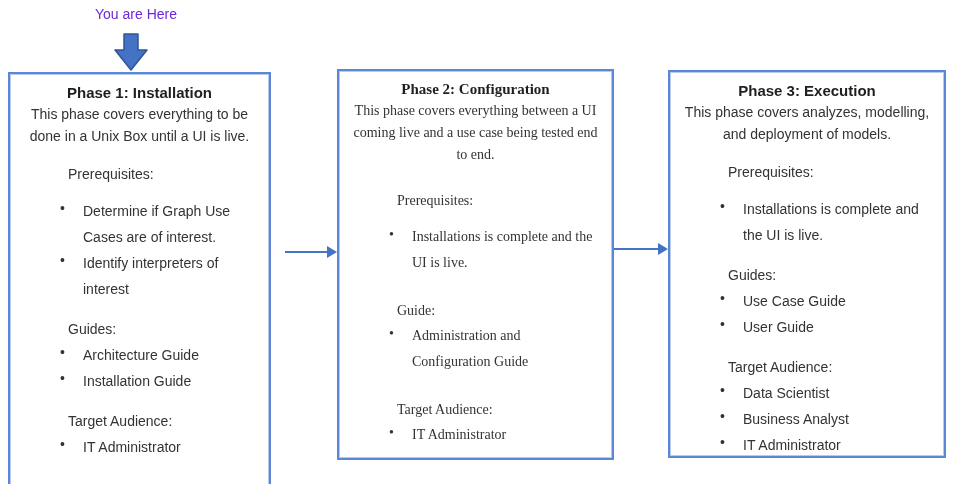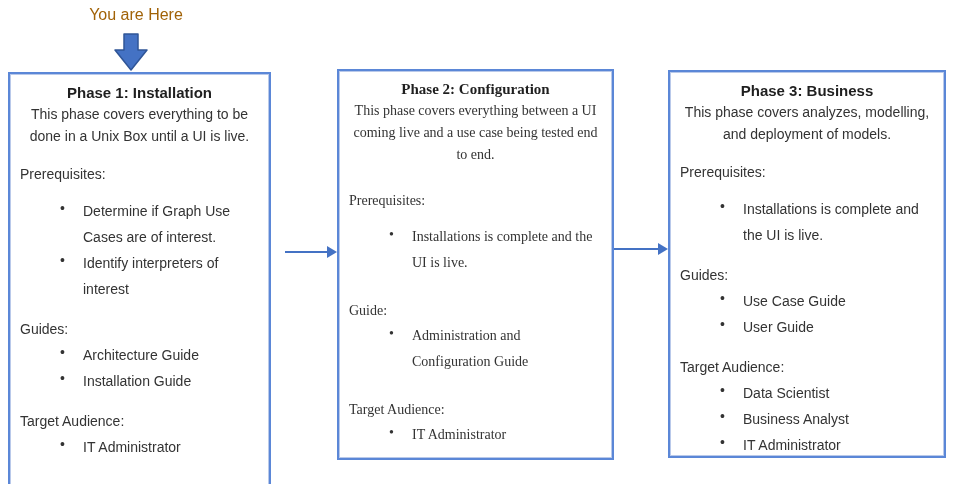--- a/index.html
+++ b/index.html
@@ -16,22 +16,22 @@
     overflow: hidden;
   }
 
   
   .marker-label {
     position: absolute;
     left: 84px;
     top: 6px;
     width: 104px;
     text-align: center;
-    font-size: 16px;
-    color: #a16207;
+    font-size: 14px;
+    color: #6d28d9;
     white-space: nowrap;
   }
   .marker-arrow {
     position: absolute;
     left: 114px;
     top: 33px;
     width: 34px;
     height: 38px;
   }
 
@@ -57,21 +57,21 @@
     font-size: 15px;
     color: #1f1f1f;
     line-height: 21px;
   }
   .phase-desc {
     text-align: center;
     line-height: 22px;
   }
   .section { margin-top: 17px; }
   .phase-1 .section { margin-top: 24px; }
-  .section-label { line-height: 21px; }
+  .section-label { line-height: 21px; margin-left: 48px; }
   .section-items { margin-top: 2px; }
   .section-items.gap-before { margin-top: 13px; }
 
   .bullet-item {
     display: flex;
     align-items: flex-start;
   }
   .bullet-item .dot {
     flex: 0 0 auto;
     width: 23px;
@@ -183,21 +183,21 @@
     <div class="section-items">
               <div class="bullet-item">
     <span class="dot">•</span>
     <span class="item-text">IT Administrator</span>
   </div>
             </div>
   </div>
         </div>
   </div>
       <div class="phase-box phase-2">
-    <div class="phase-title">Phase 3: Business</div>
+    <div class="phase-title">Phase 3: Execution</div>
     <div class="phase-desc">This phase covers analyzes, modelling, and deployment of models.</div>
     <div class="sections">
           <div class="section">
     <div class="section-label">Prerequisites:</div>
     <div class="section-items gap-before">
               <div class="bullet-item">
     <span class="dot">•</span>
     <span class="item-text">Installations is complete and the UI is live.</span>
   </div>
             </div>

